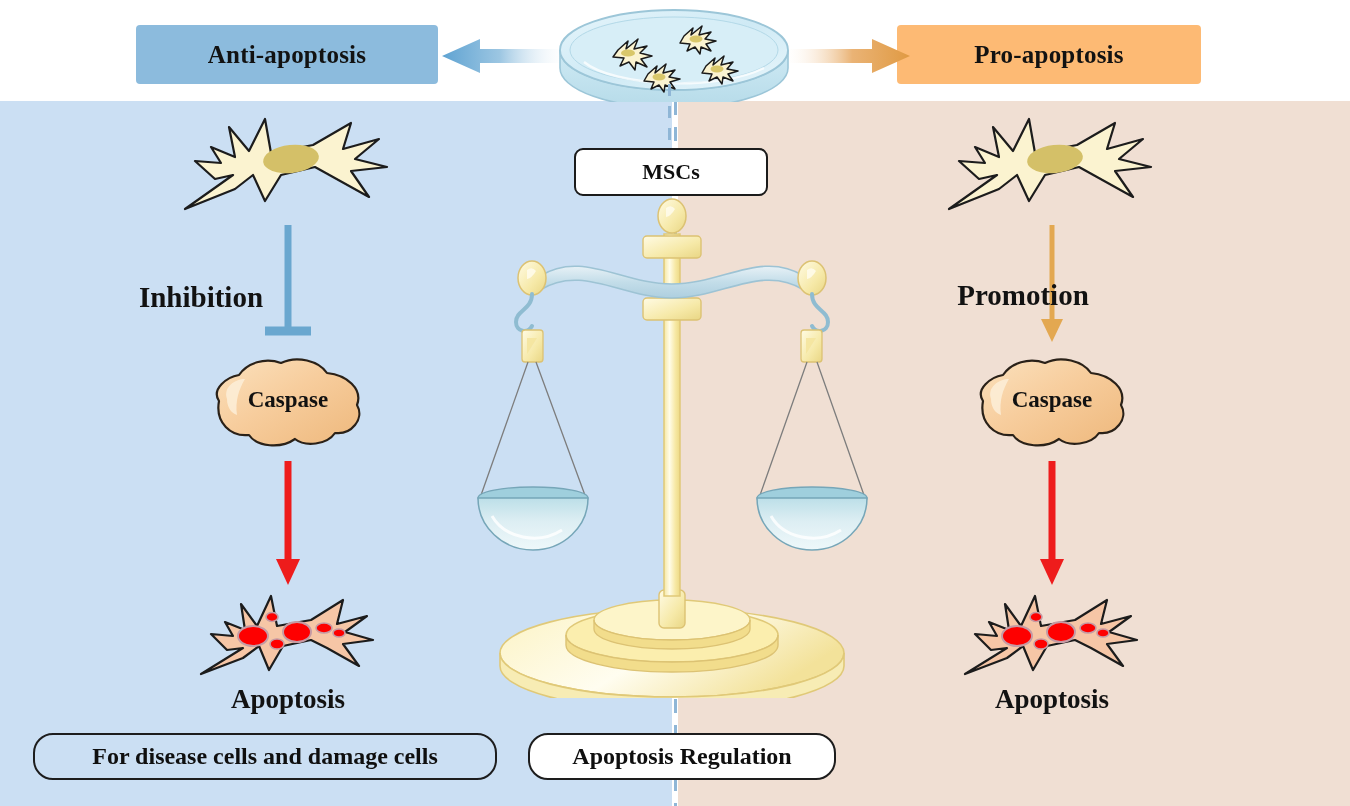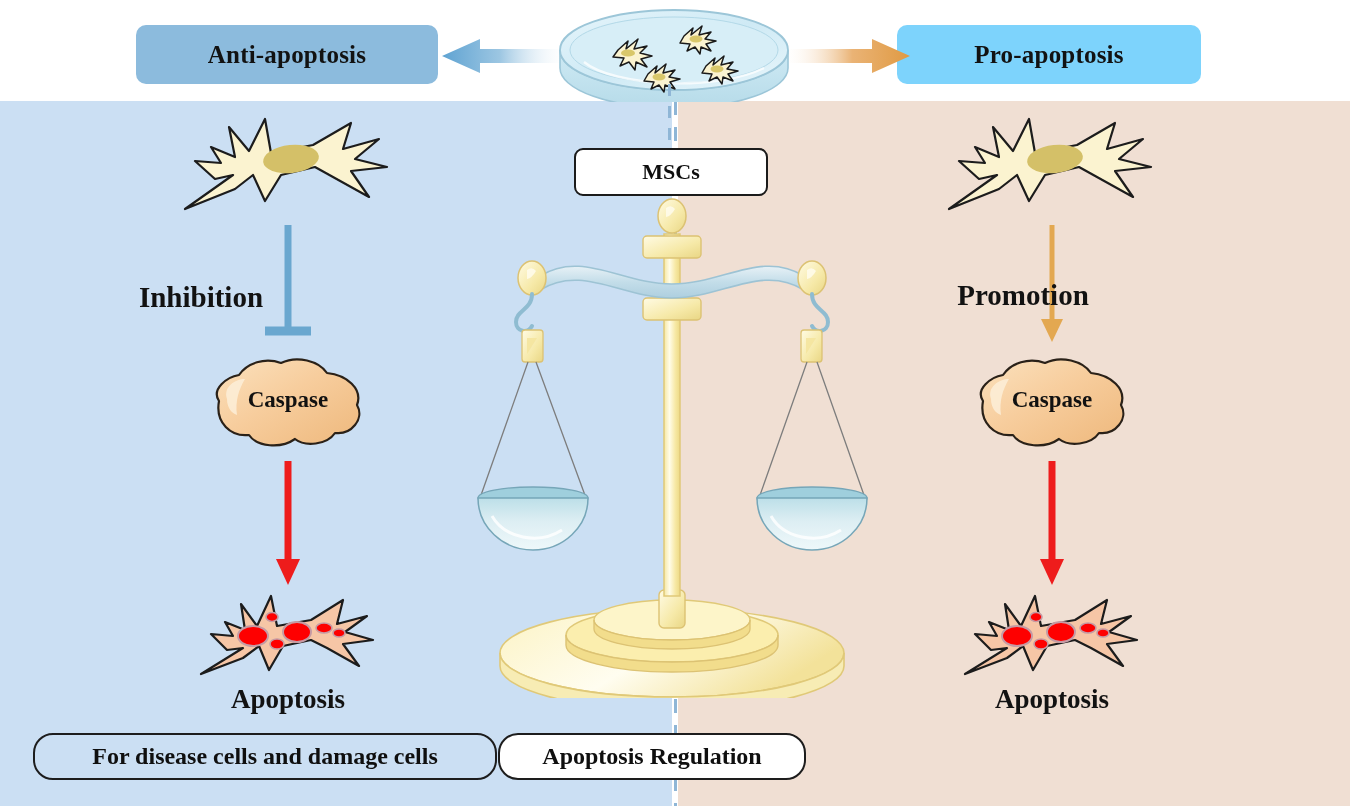--- a/index.html
+++ b/index.html
@@ -9,23 +9,23 @@
   
   .panel{position:absolute;top:101px;height:705px;}
   #panel-left{left:0;width:672px;background:#cbdff3;}
   #panel-right{left:678px;width:672px;background:#f0dfd3;}
   #panel-gap{position:absolute;left:672px;top:101px;width:6px;height:705px;background:#ffffff;}
   #center-dash{position:absolute;left:673.5px;top:101px;width:3px;height:705px;
      background:repeating-linear-gradient(to bottom,#8fb6d6 0 14px,transparent 14px 26px);}
 
   
   .pill{position:absolute;display:flex;align-items:center;justify-content:center;
-        border-radius:10px;font-weight:bold;color:#121212;letter-spacing:.2px;}
+        border-radius:4px;font-weight:bold;color:#121212;letter-spacing:.2px;}
   #pill-anti{left:136px;top:25px;width:302px;height:59px;background:#8cbbdd;font-size:25px;}
-  #pill-pro {left:897px;top:25px;width:304px;height:59px;background:#7dd3fc;font-size:25px;}
+  #pill-pro {left:897px;top:25px;width:304px;height:59px;background:#fdba74;font-size:25px;}
 
   
   #arrow-left-wrap{position:absolute;left:440px;top:37px;width:130px;height:38px;}
   #arrow-right-wrap{position:absolute;left:782px;top:37px;width:130px;height:38px;}
 
   
   #petri{position:absolute;left:556px;top:2px;width:236px;height:100px;}
 
   
   #msc-box{position:absolute;left:574px;top:148px;width:190px;height:44px;
@@ -50,21 +50,21 @@
   .cell-apo{width:190px;height:100px;margin:0 auto;}
   .apo-label{font-size:27px;font-weight:bold;color:#121212;}
 
   
   .conn{display:block;margin:0 auto;}
 
   
   .bbox{position:absolute;height:43px;display:flex;align-items:center;justify-content:center;
         border:2.2px solid #1d1d1d;border-radius:20px;font-weight:bold;color:#0f0f0f;}
   #bbox-left {left:33px;top:733px;width:460px;font-size:24px;background:transparent;}
-  #bbox-mid  {left:498px;top:733px;width:304px;font-size:24px;background:#ffffff;z-index:7;}
+  #bbox-mid  {left:528px;top:733px;width:304px;font-size:24px;background:#ffffff;z-index:7;}
   #bbox-right{left:845px;top:733px;width:467px;font-size:24px;background:transparent;}
 </style>
 </head>
 <body>
 
 <div id="stage">
 
   <div class="panel" id="panel-left"></div>
   <div class="panel" id="panel-right"></div>
   <div id="panel-gap"></div>

